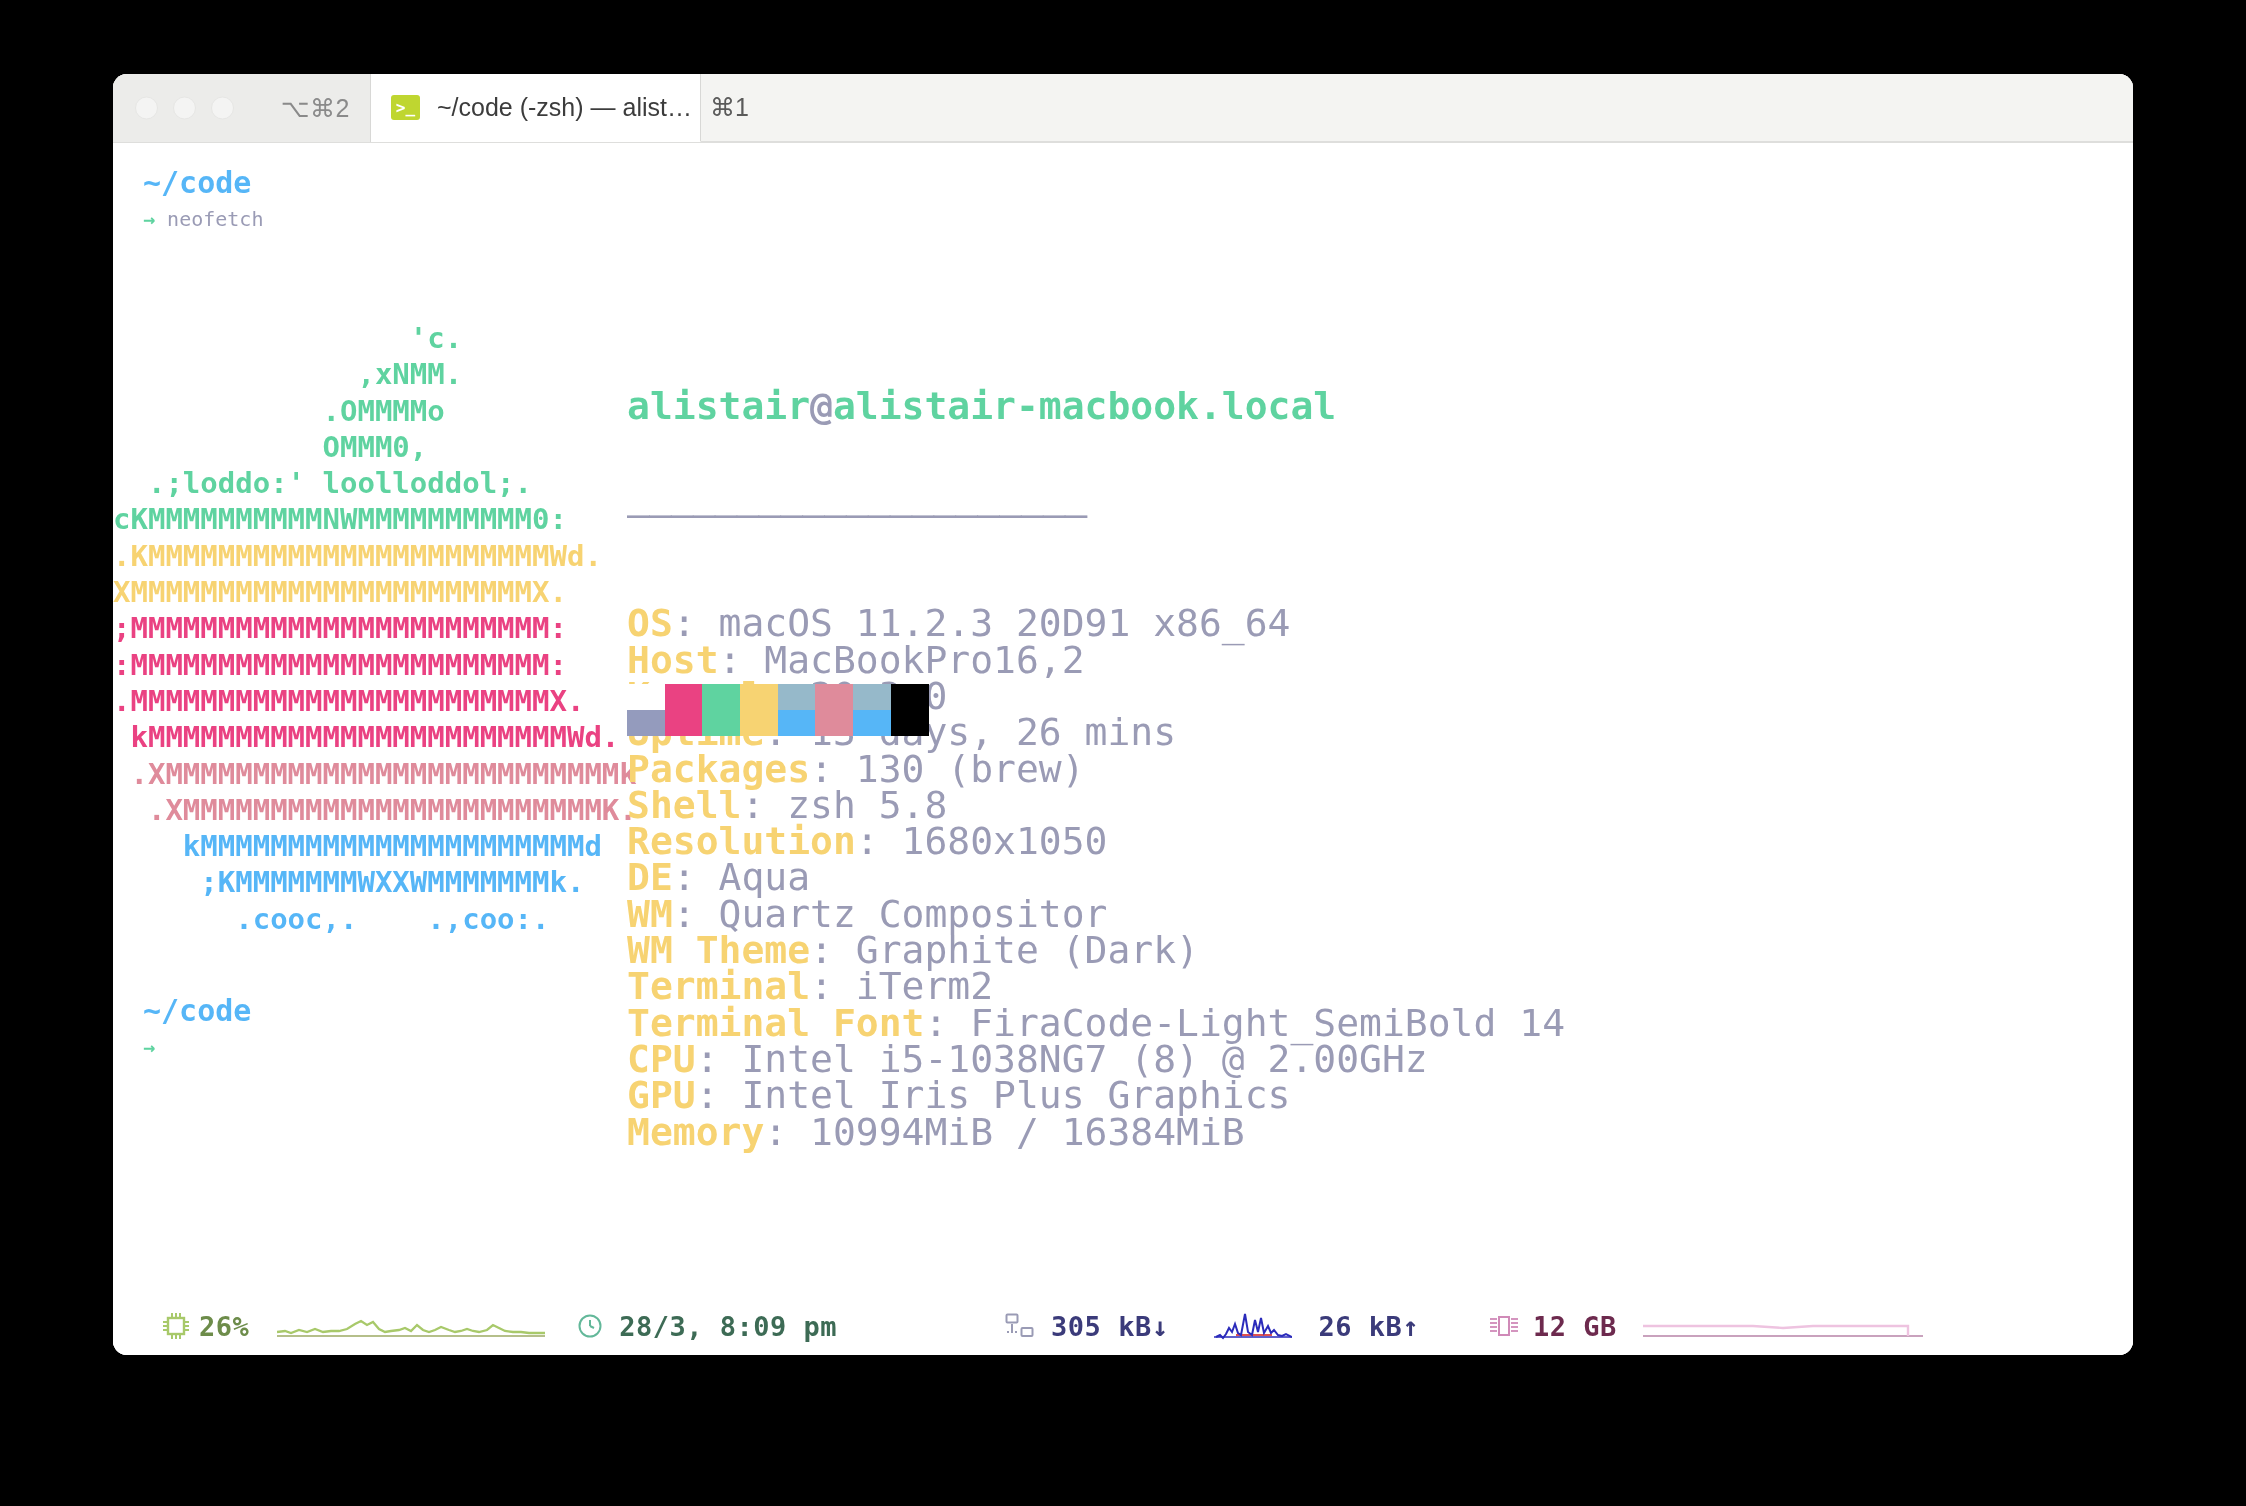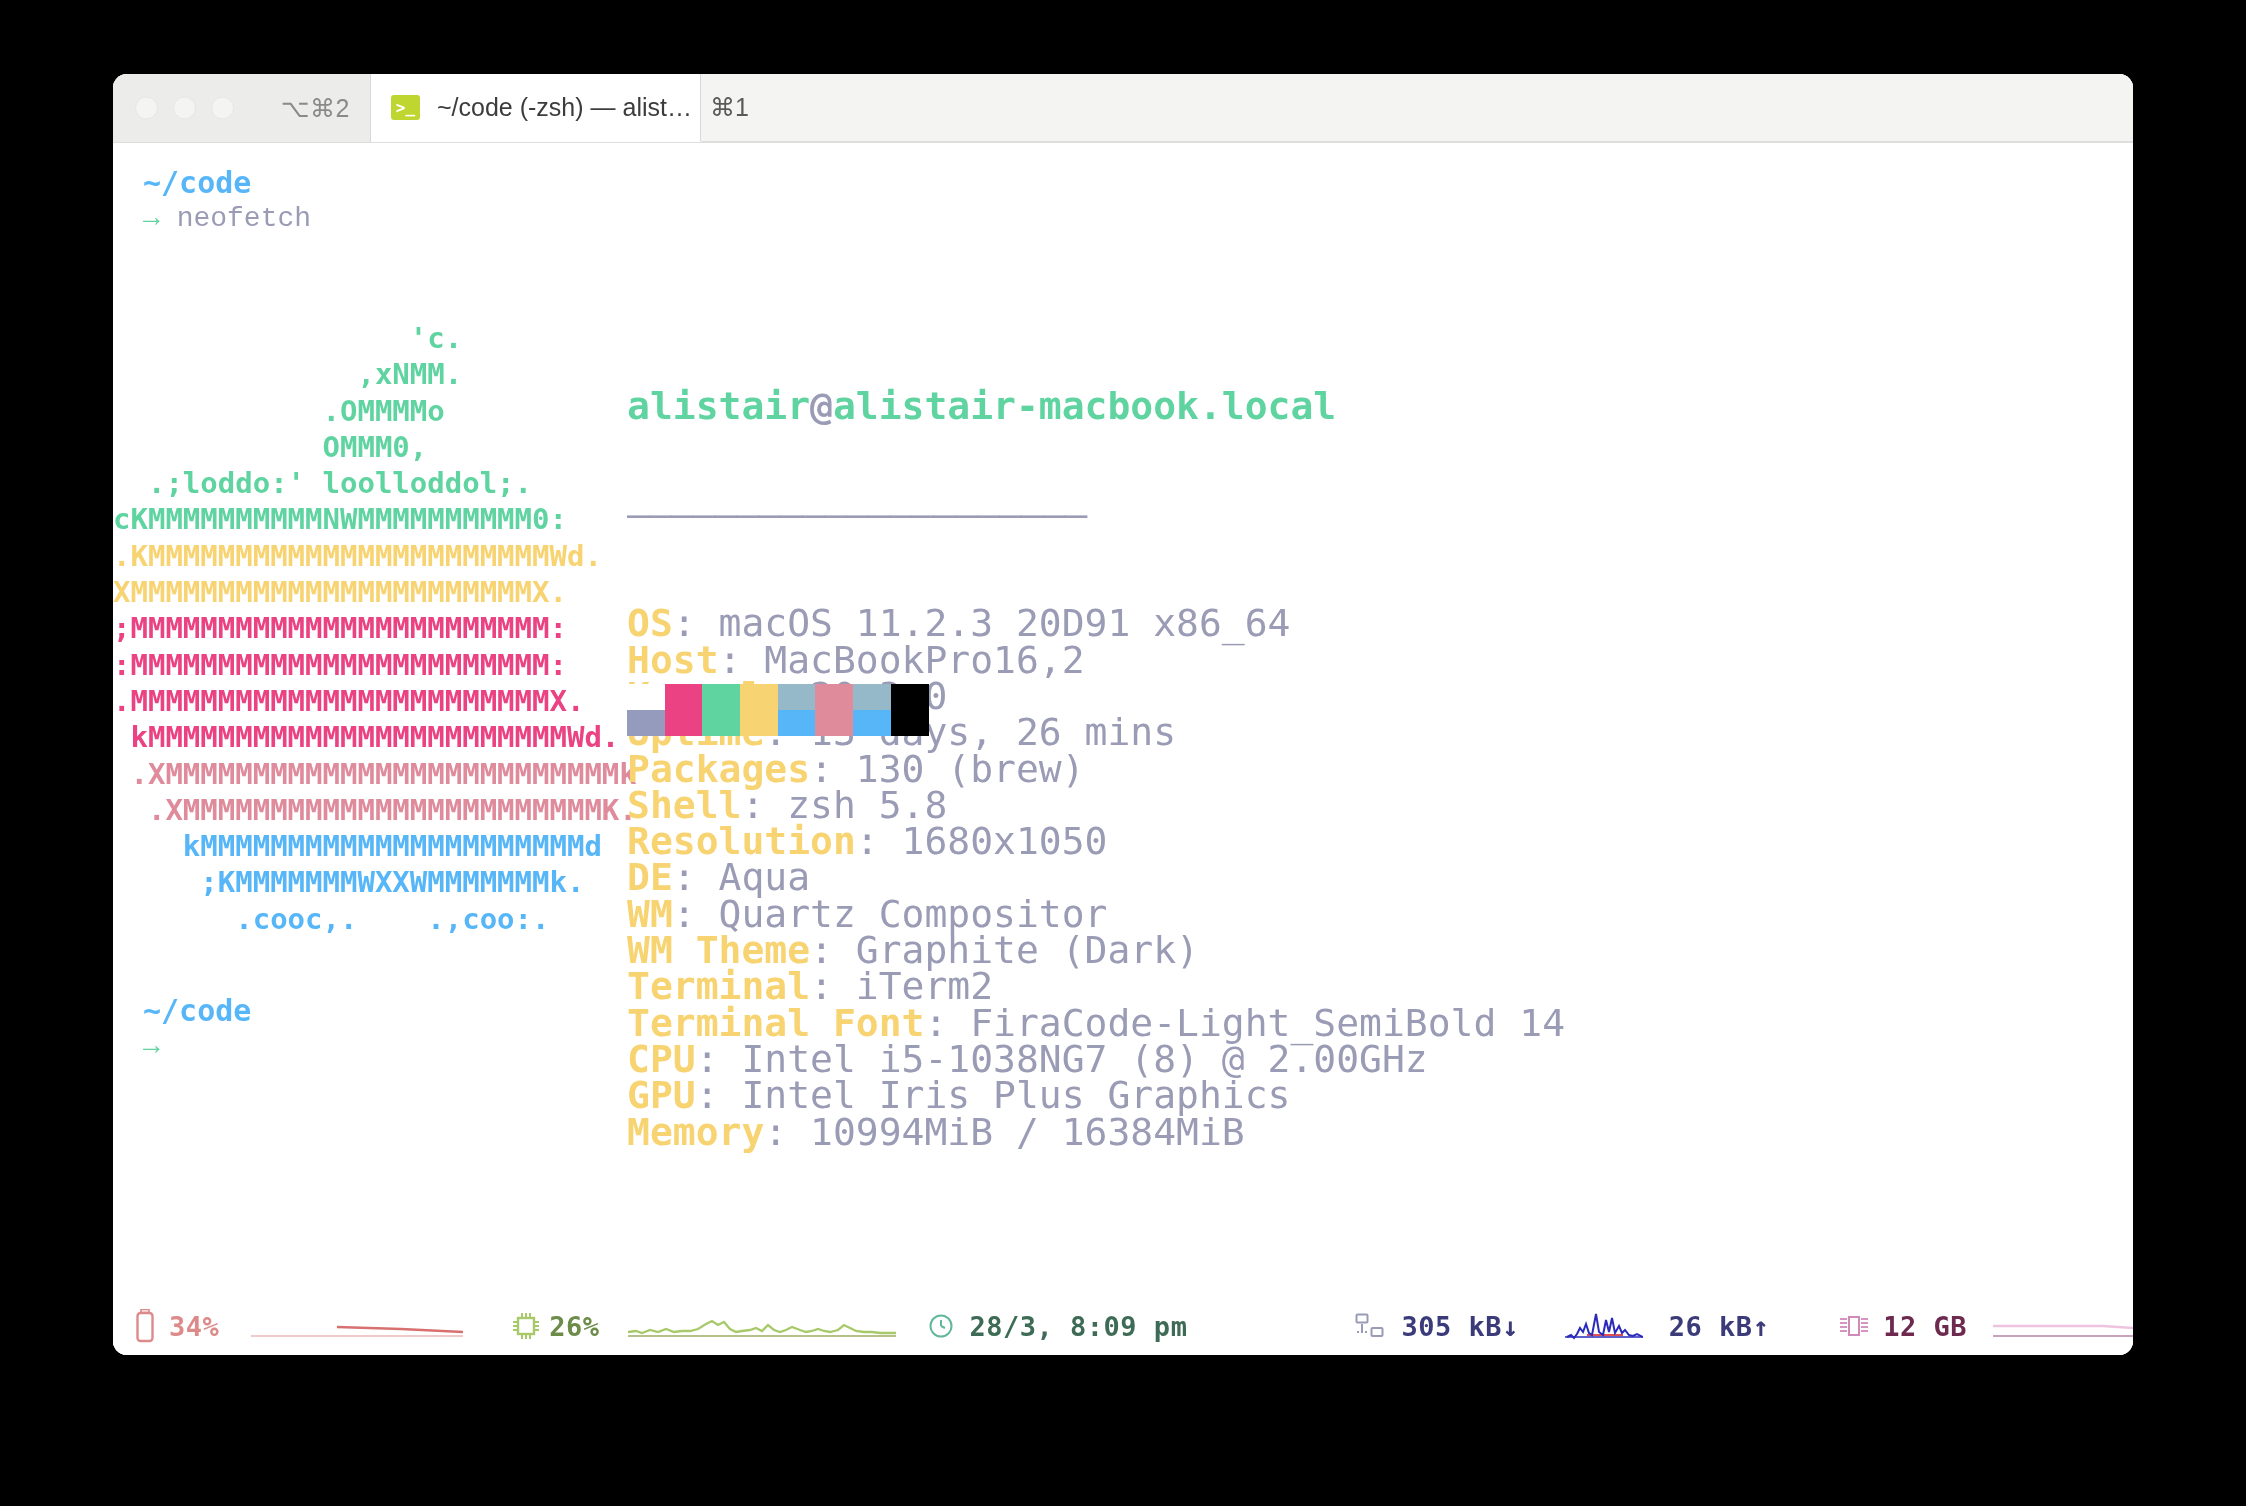--- a/index.html
+++ b/index.html
@@ -125,24 +125,23 @@
 
   .prompt-block { position: absolute; }
   .prompt-path {
     font-size: 30px;
     font-weight: bold;
     color: #56b6f7;
     letter-spacing: 0px;
     line-height: 36px;
   }
   .prompt-line {
-    font-size: 28px;
+    font-size: 20px;
     line-height: 36px;
     white-space: pre;
-    font-family: Liberation Mono, monospace;
   }
   .arrow { color: #5fd3a0; font-weight: bold; }
   .cmd { color: #9a9bb5; }
 
   
   #fetch {
     position: absolute;
     left: 0; top: 0;
     width: 100%;
   }
@@ -278,35 +277,20 @@
       </div>
     </div>
 
     <div class="prompt-block" style="left:30px; top:850px;">
       <div class="prompt-path">~/code</div>
       <div class="prompt-line"><span class="arrow">→</span><span class="cmd"></span></div>
     </div>
 
     <div id="status">
 
-      <div class="st-group" style="margin-left:22px;">
-        <span class="st-icon">
-          <svg width="20" height="34" viewBox="0 0 20 34">
-            <rect x="6" y="0.5" width="8" height="3" fill="none" stroke="#dd8a8a" stroke-width="1.6"></rect>
-            <rect x="2.5" y="4" width="15" height="28" rx="3" fill="none" stroke="#dd8a8a" stroke-width="2.4"></rect>
-          </svg>
-        </span>
-        <span class="st-label" style="color:#dd8a8a; margin-left:14px;">34%</span>
-        <span class="spark" style="margin-left:32px;">
-          <svg width="212" height="34" viewBox="0 0 212 34">
-            <line x1="0" y1="29" x2="212" y2="29" stroke="#f0c9c9" stroke-width="2.2"></line>
-            <polyline points="86,20 150,22 212,25" fill="none" stroke="#d97070" stroke-width="2.6"></polyline>
-          </svg>
-        </span>
-      </div>
 
       <div class="st-group" style="margin-left:48px;">
         <span class="st-icon">
           <svg width="30" height="30" viewBox="0 0 30 30">
             <rect x="7" y="7" width="16" height="16" fill="none" stroke="#a8c96a" stroke-width="2.4"></rect>
             <g stroke="#a8c96a" stroke-width="2">
               <line x1="11" y1="2" x2="11" y2="6"></line>
                 <line x1="15" y1="2" x2="15" y2="6"></line>
                 <line x1="19" y1="2" x2="19" y2="6"></line>
               <line x1="11" y1="24" x2="11" y2="28"></line>

